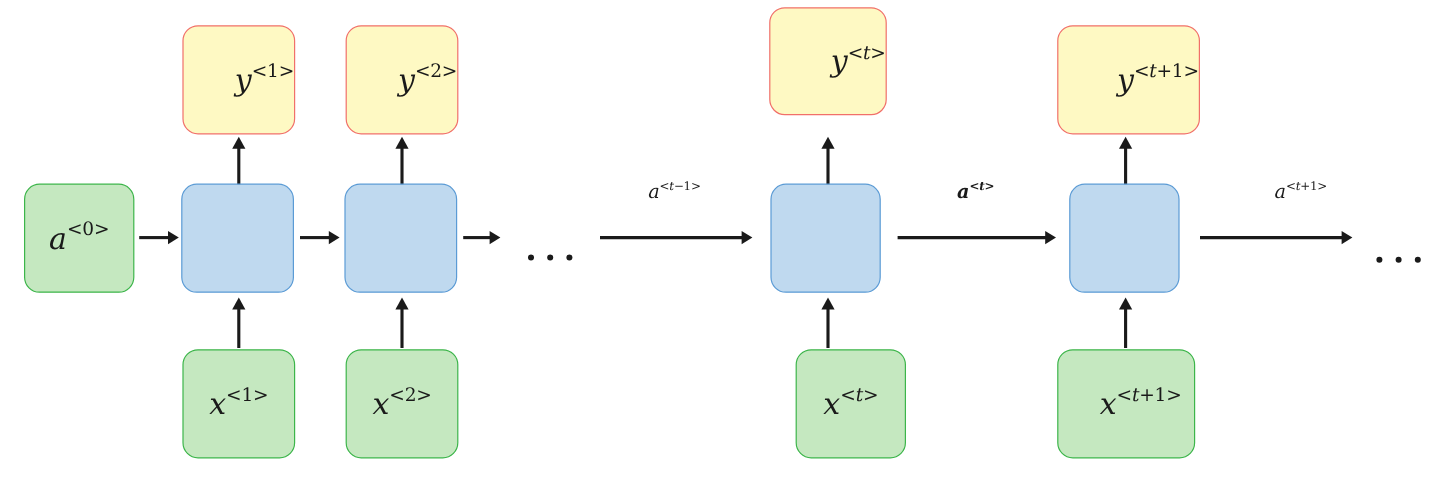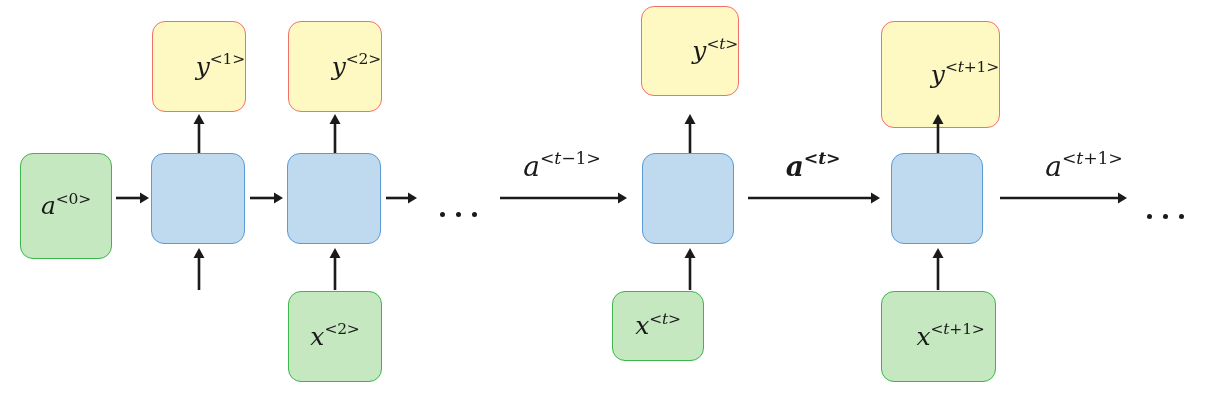--- a/index.html
+++ b/index.html
@@ -64,21 +64,21 @@
     letter-spacing: -0.2px;
   }
   .mathlbl .sup .v {
     font-style: italic;
   }
 
   
   .edge-label {
     position: absolute;
     transform: translateX(-50%);
-    font-size: 28px;
+    font-size: 16px;
   }
 
   
   .arrow {
     position: absolute;
   }
   .arrow svg {
     display: block;
     overflow: visible;
   }
@@ -96,21 +96,21 @@
     height: 5px;
     border-radius: 50%;
     background: #1a1a1a;
   }
 </style>
 </head>
 <body>
 
 <div id="canvas">
 
-  <div class="node green" style="left:20px; top:153px; width:92px; height:106px;">
+  <div class="node green" style="left:20px; top:153px; width:92px; height:91px;">
     <span class="mathlbl">a<span class="sup">&lt;0&gt;</span></span>
   </div>
 
   <div class="arrow" style="left:116px; top:190px; width:34px; height:16px;">
     <svg width="34" height="16" viewBox="0 0 34 16">
       <line x1="0" y1="8" x2="25" y2="8" stroke="#1a1a1a" stroke-width="2.6"></line>
       <polygon points="24,2.5 33,8 24,13.5" fill="#1a1a1a"></polygon>
     </svg>
   </div>
 
@@ -129,20 +129,23 @@
     <span class="mathlbl"></span>
   </div>
 
   <div class="arrow" style="left:191px; top:248px; width:16px; height:42px;">
     <svg width="16" height="42" viewBox="0 0 16 42">
       <line x1="8" y1="42" x2="8" y2="9" stroke="#1a1a1a" stroke-width="2.6"></line>
       <polygon points="2.5,10 8,0 13.5,10" fill="#1a1a1a"></polygon>
     </svg>
   </div>
 
+  <div class="node green" style="left:152px; top:291px; width:94px; height:91px;">
+    <span class="mathlbl">x<span class="sup">&lt;1&gt;</span></span>
+  </div>
 
   <div class="arrow" style="left:250px; top:190px; width:34px; height:16px;">
     <svg width="34" height="16" viewBox="0 0 34 16">
       <line x1="0" y1="8" x2="25" y2="8" stroke="#1a1a1a" stroke-width="2.6"></line>
       <polygon points="24,2.5 33,8 24,13.5" fill="#1a1a1a"></polygon>
     </svg>
   </div>
 
   <div class="node red" style="left:288px; top:21px; width:94px; height:91px;">
     <span class="mathlbl">y<span class="sup">&lt;2&gt;</span></span>
@@ -207,34 +210,34 @@
     <span class="mathlbl"></span>
   </div>
 
   <div class="arrow" style="left:682px; top:248px; width:16px; height:42px;">
     <svg width="16" height="42" viewBox="0 0 16 42">
       <line x1="8" y1="42" x2="8" y2="9" stroke="#1a1a1a" stroke-width="2.6"></line>
       <polygon points="2.5,10 8,0 13.5,10" fill="#1a1a1a"></polygon>
     </svg>
   </div>
 
-  <div class="node green" style="left:612px; top:291px; width:92px; height:70px;text-align:center;">
+  <div class="node green" style="left:663px; top:291px; width:92px; height:91px;text-align:center;">
     <span class="mathlbl">x<span class="sup"><span>&lt;</span><span class="v">t</span><span>&gt;</span></span></span>
   </div>
 
   <div class="edge-label mathlbl" style="left:813px; top:152px;font-weight:bold;">a<span class="sup"><span>&lt;</span><span class="v">t</span><span>&gt;</span></span></div>
 
   <div class="arrow" style="left:748px; top:190px; width:133px; height:16px;">
     <svg width="133" height="16" viewBox="0 0 133 16">
       <line x1="0" y1="8" x2="124" y2="8" stroke="#1a1a1a" stroke-width="2.6"></line>
       <polygon points="123,2.5 132,8 123,13.5" fill="#1a1a1a"></polygon>
     </svg>
   </div>
 
-  <div class="node red" style="left:881px; top:21px; width:119px; height:107px;">
+  <div class="node red" style="left:881px; top:21px; width:119px; height:91px;">
     <span class="mathlbl">y<span class="sup"><span>&lt;</span><span class="v">t</span><span>+1&gt;</span></span></span>
   </div>
 
   <div class="arrow" style="left:930px; top:114px; width:16px; height:40px;">
     <svg width="16" height="40" viewBox="0 0 16 40">
       <line x1="8" y1="40" x2="8" y2="9" stroke="#1a1a1a" stroke-width="2.6"></line>
       <polygon points="2.5,10 8,0 13.5,10" fill="#1a1a1a"></polygon>
     </svg>
   </div>
 

